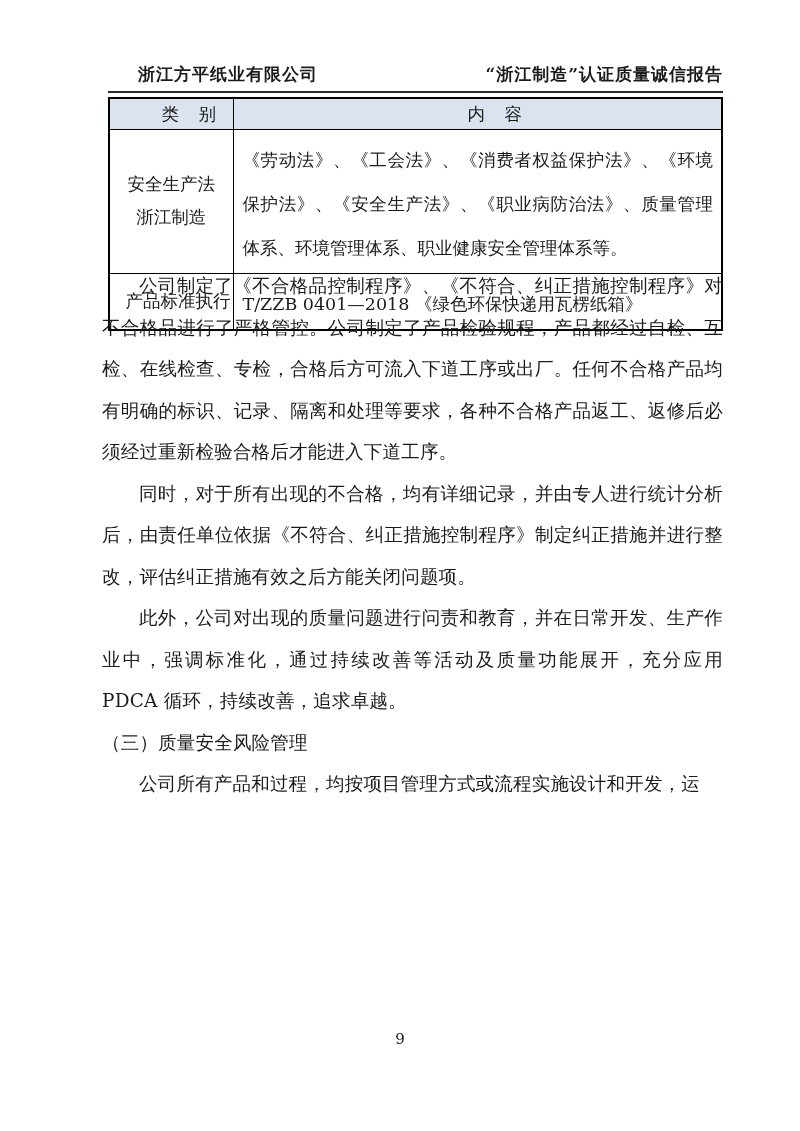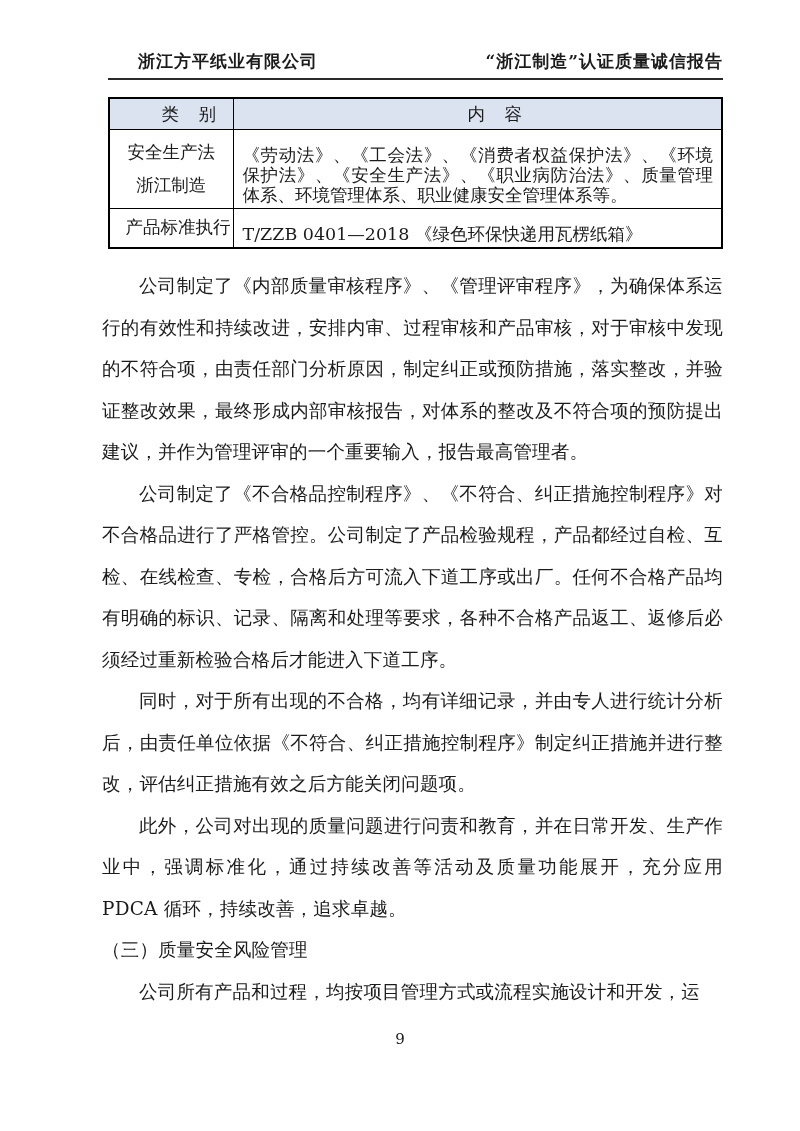--- a/index.html
+++ b/index.html
@@ -12,21 +12,21 @@
     background: #ffffff;
     overflow: hidden;
     font-family: "DejaVu Serif", "Liberation Serif", serif;
     color: #1b1b1b;
   }
 
   
   .doc-header {
     position: absolute;
     left: 108px;
-    top: 50px;
+    top: 63px;
     width: 615px;
     display: flex;
     justify-content: space-between;
     align-items: flex-end;
     border-bottom: 2px solid #2b2b2b;
     padding-bottom: 5px;
     font-size: 17px;
     font-weight: bold;
     letter-spacing: 1px;
     white-space: nowrap;
@@ -53,22 +53,22 @@
     letter-spacing: 1px;
     padding-left: 36px;
   }
   .doc-table col.c-cat { width: 124px; }
   .doc-table td.cat-cell {
     text-align: center;
     line-height: 33px;
     padding: 2px 2px;
   }
   .doc-table td.content-cell {
-    padding: 15px 8px 3px 9px;
-    line-height: 20px;
+    padding: 8px 8px 3px 9px;
+    line-height: 44px;
     text-align: justify;
   }
   .doc-table tr.std-row td { height: 33px; text-align: right; }
   .doc-table tr.std-row td.content-cell { text-align: left; }
 
   
   .doc-body {
     position: absolute;
     left: 102px;
     top: 265px;
@@ -121,21 +121,20 @@
         <td class="content-cell">《劳动法》、《工会法》、《消费者权益保护法》、《环境保护法》、《安全生产法》、《职业病防治法》、质量管理体系、环境管理体系、职业健康安全管理体系等。</td>
       </tr>
       <tr class="std-row">
         <td class="cat-cell">产品标准执行</td>
         <td class="content-cell">T/ZZB 0401—2018 《绿色环保快递用瓦楞纸箱》</td>
       </tr>
     </tbody>
   </table>
 
   <div class="doc-body">
-    <p>公司制定了《内部质量审核程序》、《管理评审程序》，为确保体系运行的有效性和持续改进，安排内审、过程审核和产品审核，对于审核中发现的不符合项，由责任部门分析原因，制定纠正或预防措施，落实整改，并验证整改效果，最终形成内部审核报告，对体系的整改及不符合项的预防提出建议，并作为管理评审的一个重要输入，报告最高管理者。</p>
     <p>公司制定了《不合格品控制程序》、《不符合、纠正措施控制程序》对不合格品进行了严格管控。公司制定了产品检验规程，产品都经过自检、互检、在线检查、专检，合格后方可流入下道工序或出厂。任何不合格产品均有明确的标识、记录、隔离和处理等要求，各种不合格产品返工、返修后必须经过重新检验合格后才能进入下道工序。</p>
     <p>同时，对于所有出现的不合格，均有详细记录，并由专人进行统计分析后，由责任单位依据《不符合、纠正措施控制程序》制定纠正措施并进行整改，评估纠正措施有效之后方能关闭问题项。</p>
     <p>此外，公司对出现的质量问题进行问责和教育，并在日常开发、生产作业中，强调标准化，通过持续改善等活动及质量功能展开，充分应用 PDCA 循环，持续改善，追求卓越。</p>
     <p class="section-heading">（三）质量安全风险管理</p>
     <p>公司所有产品和过程，均按项目管理方式或流程实施设计和开发，运</p>
   </div>
 
   <div class="page-footer">
     <span>9</span>
   </div>

